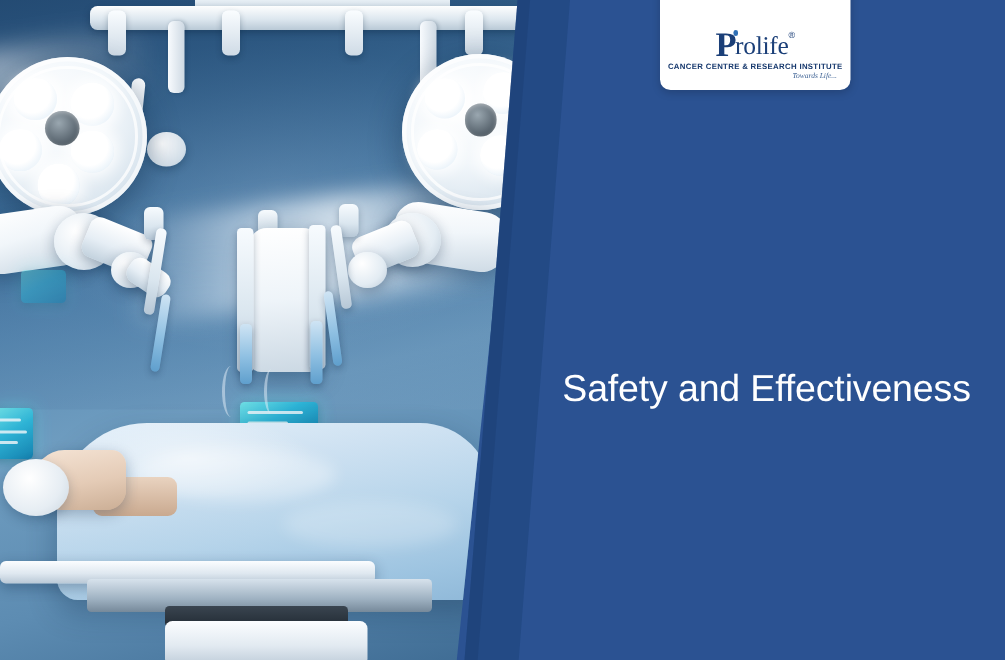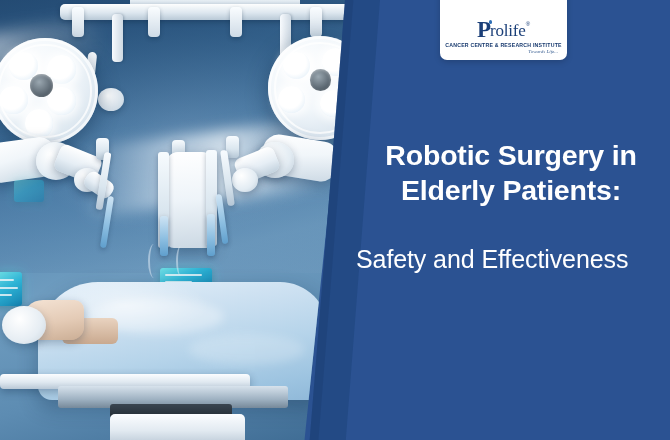--- a/index.html
+++ b/index.html
@@ -178,21 +178,21 @@
     font-style:italic;align-self:flex-end;margin-right:9px;margin-top:1px;
   }
 
   .headline{
     position:absolute;left:356px;top:138px;width:310px;
     text-align:center;color:#ffffff;
     font-size:28.5px;font-weight:bold;line-height:1.24;letter-spacing:-.2px;
   }
   .subhead{
     position:absolute;left:356px;top:244px;width:310px;
-    color:#ffffff;
+    text-align:center;color:#ffffff;
     font-size:25px;font-weight:normal;line-height:1.25;letter-spacing:-.1px;
   }
 </style>
 </head>
 <body>
 
 <div class="banner">
 
   <div class="photo">
     <div class="or-wall"></div>
@@ -289,20 +289,16 @@
         <span>P</span>
         <span class="logo-dot"></span>
       </span>
       <span class="logo-rest">rolife</span>
       <span class="logo-reg">®</span>
     </div>
     <div class="logo-sub">CANCER CENTRE &amp; RESEARCH INSTITUTE</div>
     <div class="logo-tag">Towards Life...</div>
   </div>
 
-  <div class="headline">
-    <div>Robotic Surgery in</div>
-    <div>Elderly Patients:</div>
-  </div>
 
   <div class="subhead">Safety and Effectiveness</div>
 
 </div>
 
 </body></html>

